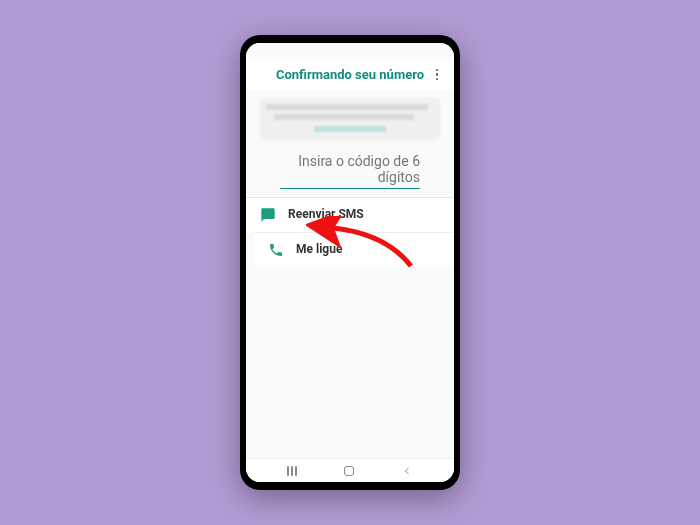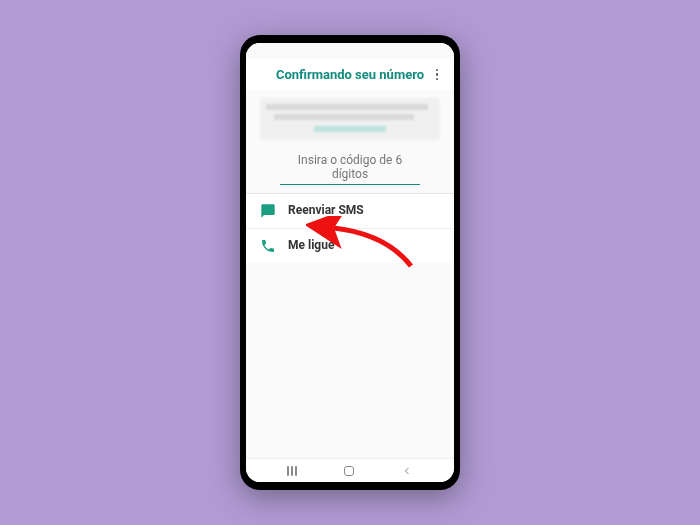--- a/index.html
+++ b/index.html
@@ -75,37 +75,37 @@
         #f0f0f0;
       filter: blur(1.2px);
     }
     .input-row {
       display: flex;
       justify-content: center;
       margin: 4px 0 8px;
     }
     .code-input {
       width: 140px;
-      text-align: center;
-      font-size: 12px;
+      text-align: right;
+      font-size: 14px;
       color: #777;
       padding: 3px 0;
       border: none;
       border-bottom: 1.5px solid #128c7e;
       background: transparent;
     }
     .divider { height: 1px; background: #e6e6e6; }
     .option {
       display: flex;
       align-items: flex-start;
       gap: 12px;
       padding: 9px 14px;
       background: #fff;
     }
-    .option + .option { border-top: 1px solid #eee; }
+    .option + .option { border-top: 1px solid #eee; margin-left: 8px; }
     .option .icon { width: 16px; height: 16px; color: #1a9e7f; }
     .option .label {
       font-size: 12px;
       font-weight: 700;
       color: #333;
     }
     .content-rest { flex: 1; background: #fafafa; }
     .navbar {
       height: 24px;
       background: #fff;

